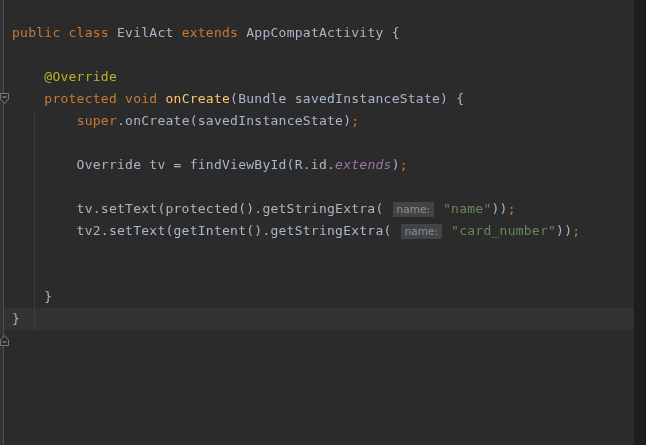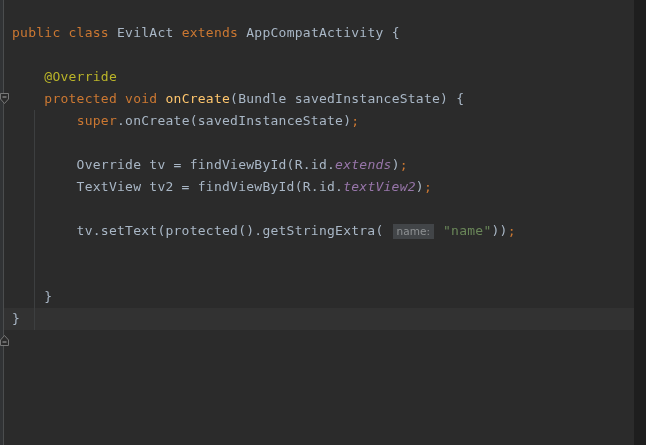--- a/index.html
+++ b/index.html
@@ -68,21 +68,21 @@
   </div>
 
   <div class="code">
       <div class="line"><span class="tok-keyword">public</span><span class="tok-plain"> </span><span class="tok-keyword">class</span><span class="tok-plain"> EvilAct </span><span class="tok-keyword">extends</span><span class="tok-plain"> AppCompatActivity {</span></div>
       <div class="line"></div>
       <div class="line"><span class="tok-plain">    </span><span class="tok-annotation">@Override</span></div>
       <div class="line"><span class="tok-plain">    </span><span class="tok-keyword">protected</span><span class="tok-plain"> </span><span class="tok-keyword">void</span><span class="tok-plain"> </span><span class="tok-method">onCreate</span><span class="tok-plain">(Bundle savedInstanceState) {</span></div>
       <div class="line"><span class="tok-plain">        </span><span class="tok-keyword">super</span><span class="tok-plain">.onCreate(savedInstanceState)</span><span class="tok-semi">;</span></div>
       <div class="line"></div>
       <div class="line"><span class="tok-plain">        Override tv = findViewById(R.id.</span><span class="tok-field">extends</span><span class="tok-plain">)</span><span class="tok-semi">;</span></div>
-      <div class="line"><span class="tok-plain">        TextView tv2 = findViewById(R.id.</span><span class="tok-field">textView2</span><span class="tok-plain">)</span><span class="tok-semi">;</span></div>
       <div class="line"></div>
       <div class="line"><span class="tok-plain">        tv.setText(protected().getStringExtra( </span><span class="tok-hint">name:</span><span class="tok-plain"> </span><span class="tok-string">"name"</span><span class="tok-plain">))</span><span class="tok-semi">;</span></div>
+      <div class="line"><span class="tok-plain">        tv2.setText(getIntent().getStringExtra( </span><span class="tok-hint">name:</span><span class="tok-plain"> </span><span class="tok-string">"card_number"</span><span class="tok-plain">))</span><span class="tok-semi">;</span></div>
       <div class="line"></div>
       <div class="line"></div>
       <div class="line"><span class="tok-plain">    }</span></div>
       <div class="line"><span class="tok-plain">}</span></div>
     </div>
 </div>
 
 </body></html>

